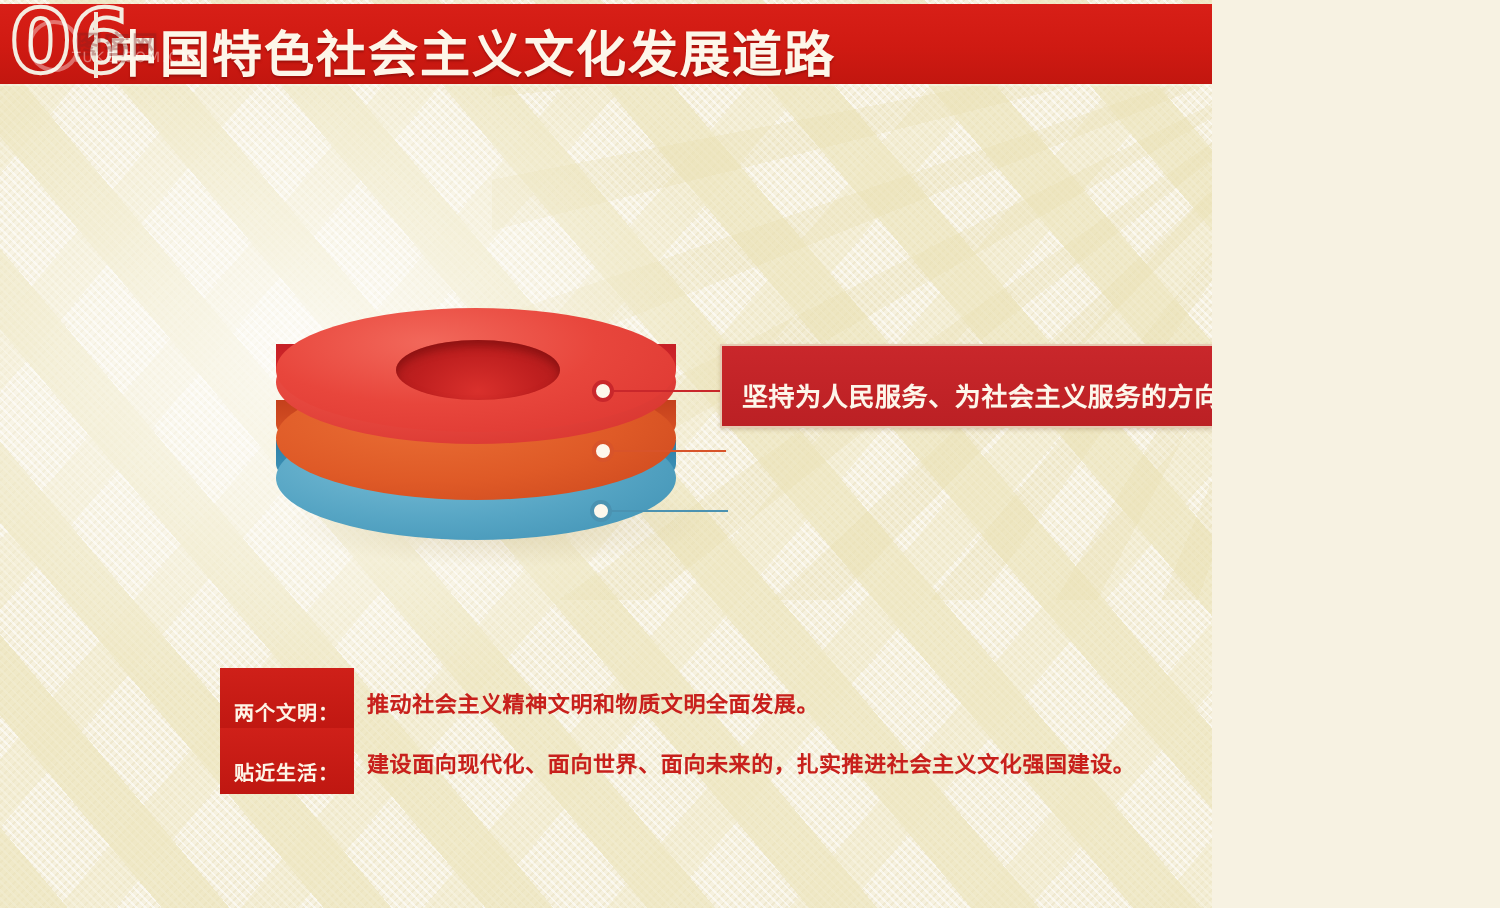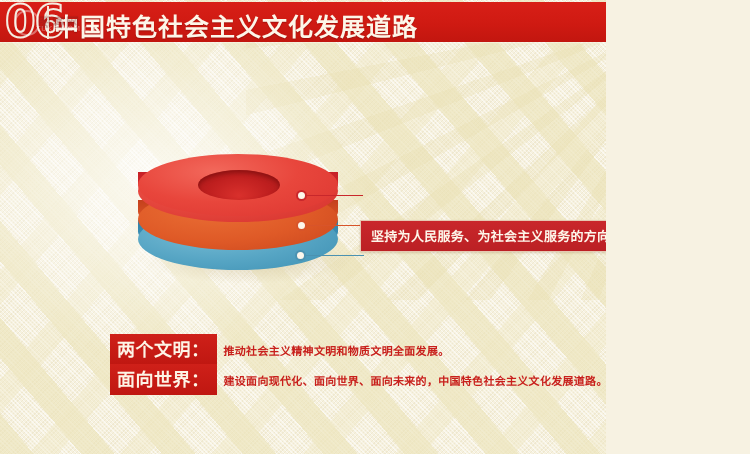--- a/index.html
+++ b/index.html
@@ -111,37 +111,36 @@
     box-shadow:inset 0 3px 4px rgba(110,10,10,.55);
   }
   
   .conn-line{position:absolute;height:1px;}
   .conn-dot{
     position:absolute;width:11px;height:11px;border-radius:50%;
     background:#fdf7ec;box-sizing:border-box;
   }
   
   .callout{
-    position:absolute;padding:5px 10px 6px 10px;
+    position:absolute;padding:15px 10px 6px 10px;
     white-space:nowrap;box-sizing:border-box;
     box-shadow:0 1px 2px rgba(120,80,40,.22);
-    margin-top:48px;
   }
   .callout span{font-size:13px;font-weight:bold;color:#fdf6ea;letter-spacing:.3px;}
   .callout-1{left:360px;top:172px;background:linear-gradient(180deg,#c9272b 0%,#bb2024 100%);border:1px solid #e6c9b2;}
   .callout-2{left:360px;top:201px;background:linear-gradient(180deg,#d8542a 0%,#c94720 100%);border:1px solid #ecd2ba;}
   .callout-3{left:360px;top:238px;background:linear-gradient(180deg,#5ea3c0 0%,#4b92b1 100%);border:1px solid #cfdde4;}
   
   .note{position:absolute;display:flex;align-items:center;}
   .note-1{left:110px;top:334px;}
   .note-2{left:110px;top:364px;}
   .note-tag{
     background:linear-gradient(180deg,#cf2019 0%,#bf1711 100%);
-    color:#fdf4e6;font-size:18px;font-weight:bold;
-    padding:1px 7px 4px 7px;white-space:nowrap;letter-spacing:.5px;
+    color:#fdf4e6;font-size:10px;font-weight:bold;
+    padding:14px 7px 4px 7px;white-space:nowrap;letter-spacing:.5px;
   }
   .note-body{
     color:#c8201c;font-size:11px;font-weight:bold;white-space:nowrap;
     margin-left:7px;letter-spacing:.3px;
   }
   
   .watermark{
     position:absolute;left:14px;top:6px;width:120px;height:30px;
     opacity:.38;pointer-events:none;
   }
@@ -214,17 +213,17 @@
 
   <div class="callout callout-1">
     <span>坚持为人民服务、为社会主义服务的方向</span>
   </div>
 
   <div class="note note-1">
     <div class="note-tag">两个文明：</div>
     <div class="note-body">推动社会主义精神文明和物质文明全面发展。</div>
   </div>
   <div class="note note-2">
-    <div class="note-tag">面向世界：</div>
-    <div class="note-body">建设面向现代化、面向世界、面向未来的，中国特色社会主义文化发展道路。</div>
+    <div class="note-tag">贴近生活：</div>
+    <div class="note-body">建设面向现代化、面向世界、面向未来的，扎实推进社会主义文化强国建设。</div>
   </div>
 
 </div>
 
 </body></html>

